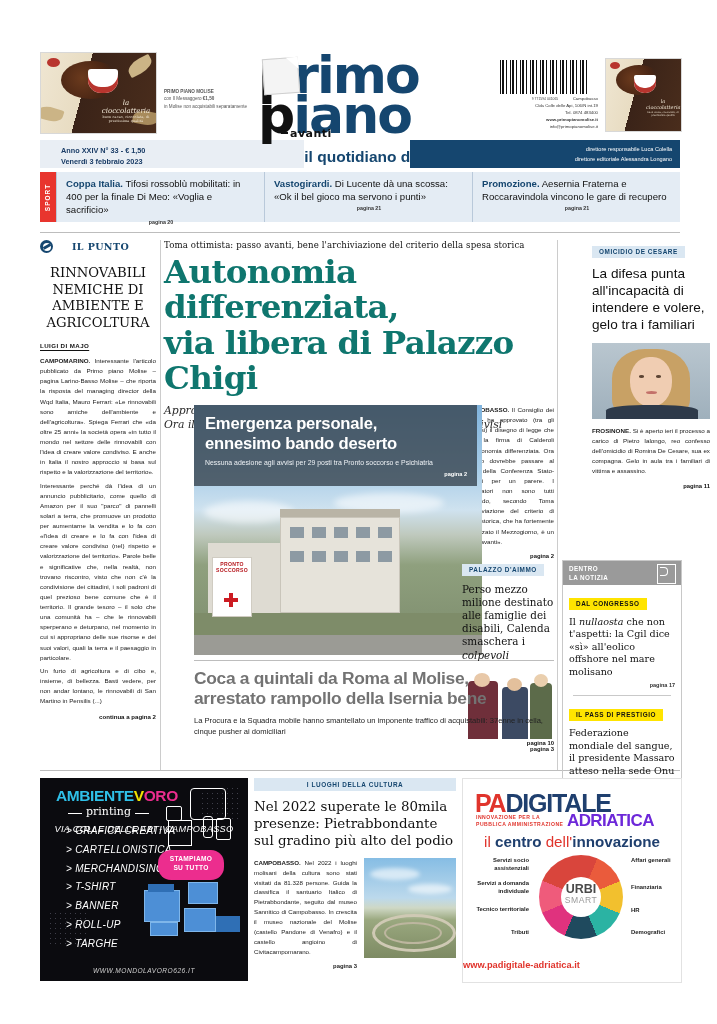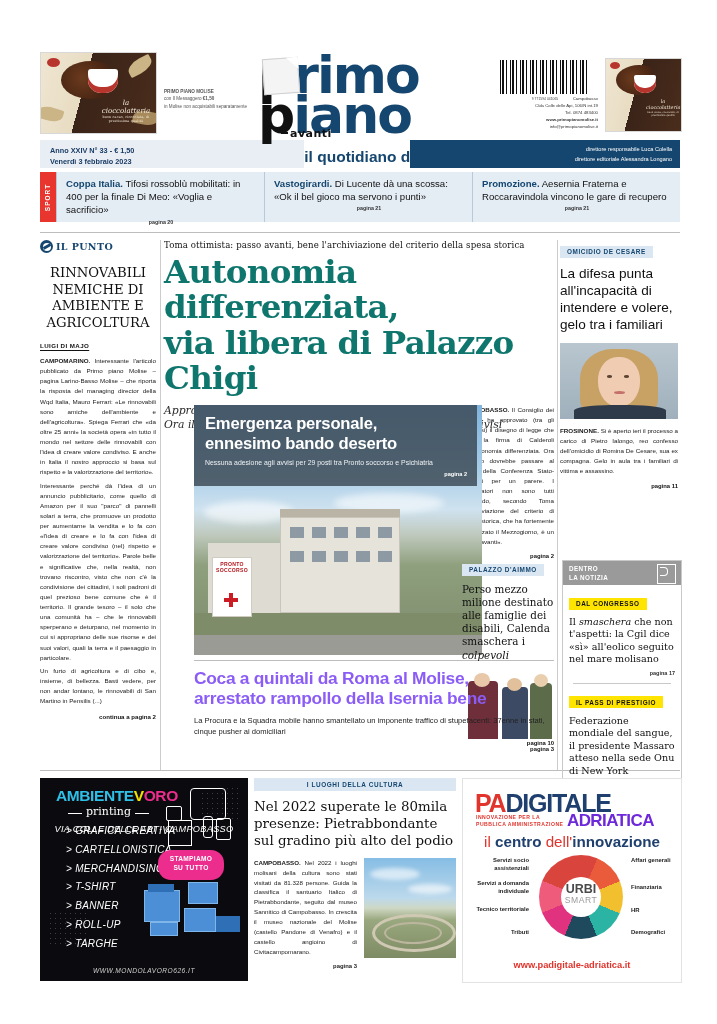--- a/index.html
+++ b/index.html
@@ -19,21 +19,21 @@
   .coffee-ad .l2{left:86px;top:6px;transform:rotate(-28deg);}
   .coffee-ad .l3{left:92px;top:58px;transform:rotate(12deg);background:#a88b5c;}
   .coffee-ad .dot{position:absolute;left:6px;top:5px;width:13px;height:9px;background:#b8352e;border-radius:50%;}
   .coffee-ad .brand{position:absolute;left:58px;top:46px;width:54px;color:#f2e9d8;font-family:"DejaVu Serif",serif;
     font-style:italic;font-size:7px;line-height:1.15;text-align:center;}
   .coffee-ad .brand small{display:block;font-size:3.2px;line-height:1.3;font-style:normal;letter-spacing:.2px;}
 
   .mast-note{position:absolute;left:124px;top:36px;width:96px;font-size:4.6px;line-height:1.58;color:#555;}
   .mast-note b{font-weight:bold;}
   .anno-bar{position:absolute;left:0;top:88px;width:264px;height:28px;background:#e9eef4;}
-  .anno-bar .t{position:absolute;left:10px;top:5px;font-size:7.3px;line-height:1.55;font-weight:bold;color:#1a3c66;}
+  .anno-bar .t{position:absolute;left:21px;top:5px;font-size:7.3px;line-height:1.55;font-weight:bold;color:#1a3c66;}
 
   .logo{position:absolute;left:218px;top:-3px;width:268px;height:96px;}
   .logo .w1,.logo .w2{position:absolute;left:0;font-family:"DejaVu Sans",sans-serif;font-weight:bold;
     font-size:52px;letter-spacing:-2px;line-height:1;}
   .logo .w1{top:0;color:#15466f;}
   .logo .w2{top:40px;color:#15466f;}
   .logo .w1 span.dark,.logo .w2 span.dark{color:#111;}
   .logo .peel{position:absolute;left:5px;top:9px;width:34px;height:34px;background:#f4f4f4;
     border:1px solid #cfcfcf;transform:rotate(-4deg);}
   .logo .peel:after{content:"";position:absolute;right:-1px;top:-1px;border-width:0 12px 12px 0;
@@ -72,21 +72,21 @@
   .sport-item:first-of-type{border-left:none;}
   .sport-item b{color:#15466f;font-weight:bold;}
   .sport-item .pg{display:block;margin-top:2px;text-align:center;font-size:5.3px;font-weight:bold;color:#333;}
 
   
   .hr{position:absolute;background:#bdbdbd;height:1px;}
   .vr{position:absolute;background:#cccccc;width:1px;}
 
   
   .leftcol{position:absolute;left:40px;top:240px;width:116px;}
-  .punto{display:flex;align-items:center;gap:3px;}
+  .punto{display:flex;align-items:center;gap:19px;}
   .punto .ico{width:13px;height:13px;border-radius:50%;background:#15466f;position:relative;}
   .punto .ico:after{content:"";position:absolute;left:2.5px;top:2.5px;width:8px;height:8px;border-radius:50%;background:#fff;}
   .punto .ico:before{content:"";position:absolute;left:3px;top:5px;width:8px;height:3px;background:#15466f;transform:rotate(-30deg);z-index:2;}
   .punto .lbl{font-size:9.5px;font-weight:bold;color:#15466f;letter-spacing:.4px;font-family:"DejaVu Serif",serif;}
   .punto-title{margin-top:12px;font-family:"DejaVu Serif",serif;font-size:13.2px;line-height:1.25;text-align:center;color:#111;}
   .punto-author{margin-top:11px;font-size:6.2px;font-weight:bold;letter-spacing:.4px;color:#111;
     text-decoration:underline;text-underline-offset:2px;}
   .punto-body{margin-top:7px;font-size:6.25px;line-height:1.62;text-align:justify;color:#1a1a1a;}
   .punto-body b{font-weight:bold;}
   .punto-body p{margin:0 0 3px 0;}
@@ -135,26 +135,26 @@
   .aimmo .photo{margin-top:7px;width:92px;height:72px;background:linear-gradient(160deg,#d8cfc0 0%,#b9a territory 0%,#c3b6a4 50%,#8e8577 100%);position:relative;overflow:hidden;}
   .aimmo .photo .p1{position:absolute;left:6px;top:12px;width:30px;height:58px;background:#6f2f3a;border-radius:4px 4px 0 0;}
   .aimmo .photo .p2{position:absolute;left:40px;top:18px;width:26px;height:52px;background:#3c4a63;border-radius:4px 4px 0 0;}
   .aimmo .photo .p3{position:absolute;left:68px;top:14px;width:22px;height:56px;background:#5c6b4a;border-radius:4px 4px 0 0;}
   .aimmo .photo .f1{position:absolute;left:12px;top:4px;width:16px;height:14px;background:#e8c8a8;border-radius:50%;}
   .aimmo .photo .f2{position:absolute;left:45px;top:9px;width:15px;height:13px;background:#e3c09c;border-radius:50%;}
   .aimmo .photo .f3{position:absolute;left:72px;top:5px;width:14px;height:13px;background:#eacfae;border-radius:50%;}
   .aimmo .pagref{margin-top:5px;}
 
   .cocahead{position:absolute;left:194px;top:668px;width:360px;}
-  .cocahead .h{font-size:17.4px;font-weight:bold;line-height:1.17;color:#8b5cf6;letter-spacing:-.3px;}
+  .cocahead .h{font-size:17.4px;font-weight:bold;line-height:1.17;color:#737373;letter-spacing:-.3px;}
   .cocahead .s{margin-top:7px;font-size:7.6px;line-height:1.42;color:#222;}
   .cocahead .pg{margin-top:3px;text-align:right;font-size:5.9px;font-weight:bold;color:#111;}
 
   
-  .rightcol{position:absolute;left:560px;top:240px;width:118px;}
+  .rightcol{position:absolute;left:592px;top:240px;width:118px;}
   .rightcol .bighd{margin-top:8px;font-size:13.6px;line-height:1.25;color:#111;font-family:"Liberation Sans",sans-serif;}
   .portrait{margin-top:9px;width:118px;height:76px;overflow:hidden;position:relative;
     background:linear-gradient(180deg,#b9c6cf 0%,#9fb0bc 100%);}
   .portrait .hair{position:absolute;left:20px;top:6px;width:78px;height:70px;background:#c8a165;border-radius:42% 42% 28% 28%;}
   .portrait .face{position:absolute;left:38px;top:14px;width:42px;height:50px;background:#f0cdb2;border-radius:46% 46% 50% 50%;}
   .portrait .eye{position:absolute;width:5px;height:2.6px;background:#5c4433;border-radius:50%;}
   .portrait .e1{left:47px;top:32px;}
   .portrait .e2{left:64px;top:32px;}
   .portrait .mouth{position:absolute;left:54px;top:48px;width:11px;height:3px;background:#c3716a;border-radius:50%;}
   .portrait .body{position:absolute;left:14px;bottom:0;width:92px;height:14px;background:#2e3a4a;border-radius:40% 40% 0 0;}
@@ -225,21 +225,21 @@
   .padig .donut{position:absolute;left:76px;top:76px;width:84px;height:84px;border-radius:50%;
     background:conic-gradient(from -22deg,
       #d9453c 0deg 45deg,#ea5b3c 45deg 90deg,#f2c02e 90deg 135deg,#2bb3a3 135deg 180deg,
       #1f4a5e 180deg 225deg,#e0327e 225deg 270deg,#ef5b7b 270deg 315deg,#d9453c 315deg 360deg);}
   .padig .donut:after{content:"";position:absolute;left:22px;top:22px;width:40px;height:40px;border-radius:50%;background:#fff;}
   .padig .urbi{position:absolute;left:76px;top:104px;width:84px;text-align:center;font-size:12.5px;font-weight:bold;
     color:#4a4a4a;line-height:1;z-index:3;}
   .padig .urbi small{display:block;font-size:8.6px;color:#9a9a9a;font-weight:normal;letter-spacing:.5px;}
   .padig .lab{position:absolute;font-size:5.9px;font-weight:bold;color:#222;line-height:1.3;}
   .padig .lL{text-align:right;}
-  .padig .url{position:absolute;left:0;bottom:12px;width:218px;text-align:center;font-size:9.3px;font-weight:bold;color:#e0342c;}
+  .padig .url{position:absolute;left:0;bottom:12px;width:218px;font-size:9.3px;font-weight:bold;color:#e0342c;}
 </style>
 </head>
 <body>
 
 <div class="page">
 
   <div class="masthead">
 
     <div class="coffee-ad">
       <div class="leaf l1"></div>
@@ -404,21 +404,21 @@
         <div class="f3"></div>
     </div>
     <div class="pagref">pagina 3</div>
   </div>
 
   <div class="cocahead">
     <div class="h">
       <div>Coca a quintali da Roma al Molise,</div>
       <div>arrestato rampollo della Isernia bene</div>
     </div>
-    <div class="s">La Procura e la Squadra mobile hanno smantellato un imponente traffico di stupefacenti: 37enne in stati, cinque pusher ai domiciliari</div>
+    <div class="s">La Procura e la Squadra mobile hanno smantellato un imponente traffico di acquistabili: 37enne in cella, cinque pusher ai domiciliari</div>
     <div class="pg">pagina 10</div>
   </div>
 
   <div class="rightcol">
     <span class="kicker">OMICIDIO DE CESARE</span>
     <div class="bighd">La difesa punta all'incapacità di intendere e volere, gelo tra i familiari</div>
     <div class="portrait">
       <div class="hair"></div>
         <div class="face"></div>
       <div class="eye e1"></div>
@@ -435,21 +435,21 @@
   <div class="dentro">
     <div class="bar">
       <div class="t">
         <span>DENTRO</span><br><span>LA NOTIZIA</span>
       </div>
       <div class="mark"></div>
     </div>
     <div class="inner">
       <span class="kicker yellow">DAL CONGRESSO</span>
       <div class="hd">
-        <span>Il </span><i>smaschera</i><span> che non t'aspetti: la Cgil dice «sì» all'eolico seguito nel mare molisano</span>
+        <span>Il </span><i>nullaosta</i><span> che non t'aspetti: la Cgil dice «sì» all'eolico offshore nel mare molisano</span>
       </div>
       <div class="pg">pagina 17</div>
       <div class="sep"></div>
       <span class="kicker yellow">IL PASS DI PRESTIGIO</span>
       <div class="hd">
         <span>Federazione mondiale del sangue, il presidente Massaro atteso nella sede Onu di New York</span>
       </div>
       <div class="pg">pagina 3</div>
     </div>
   </div>

